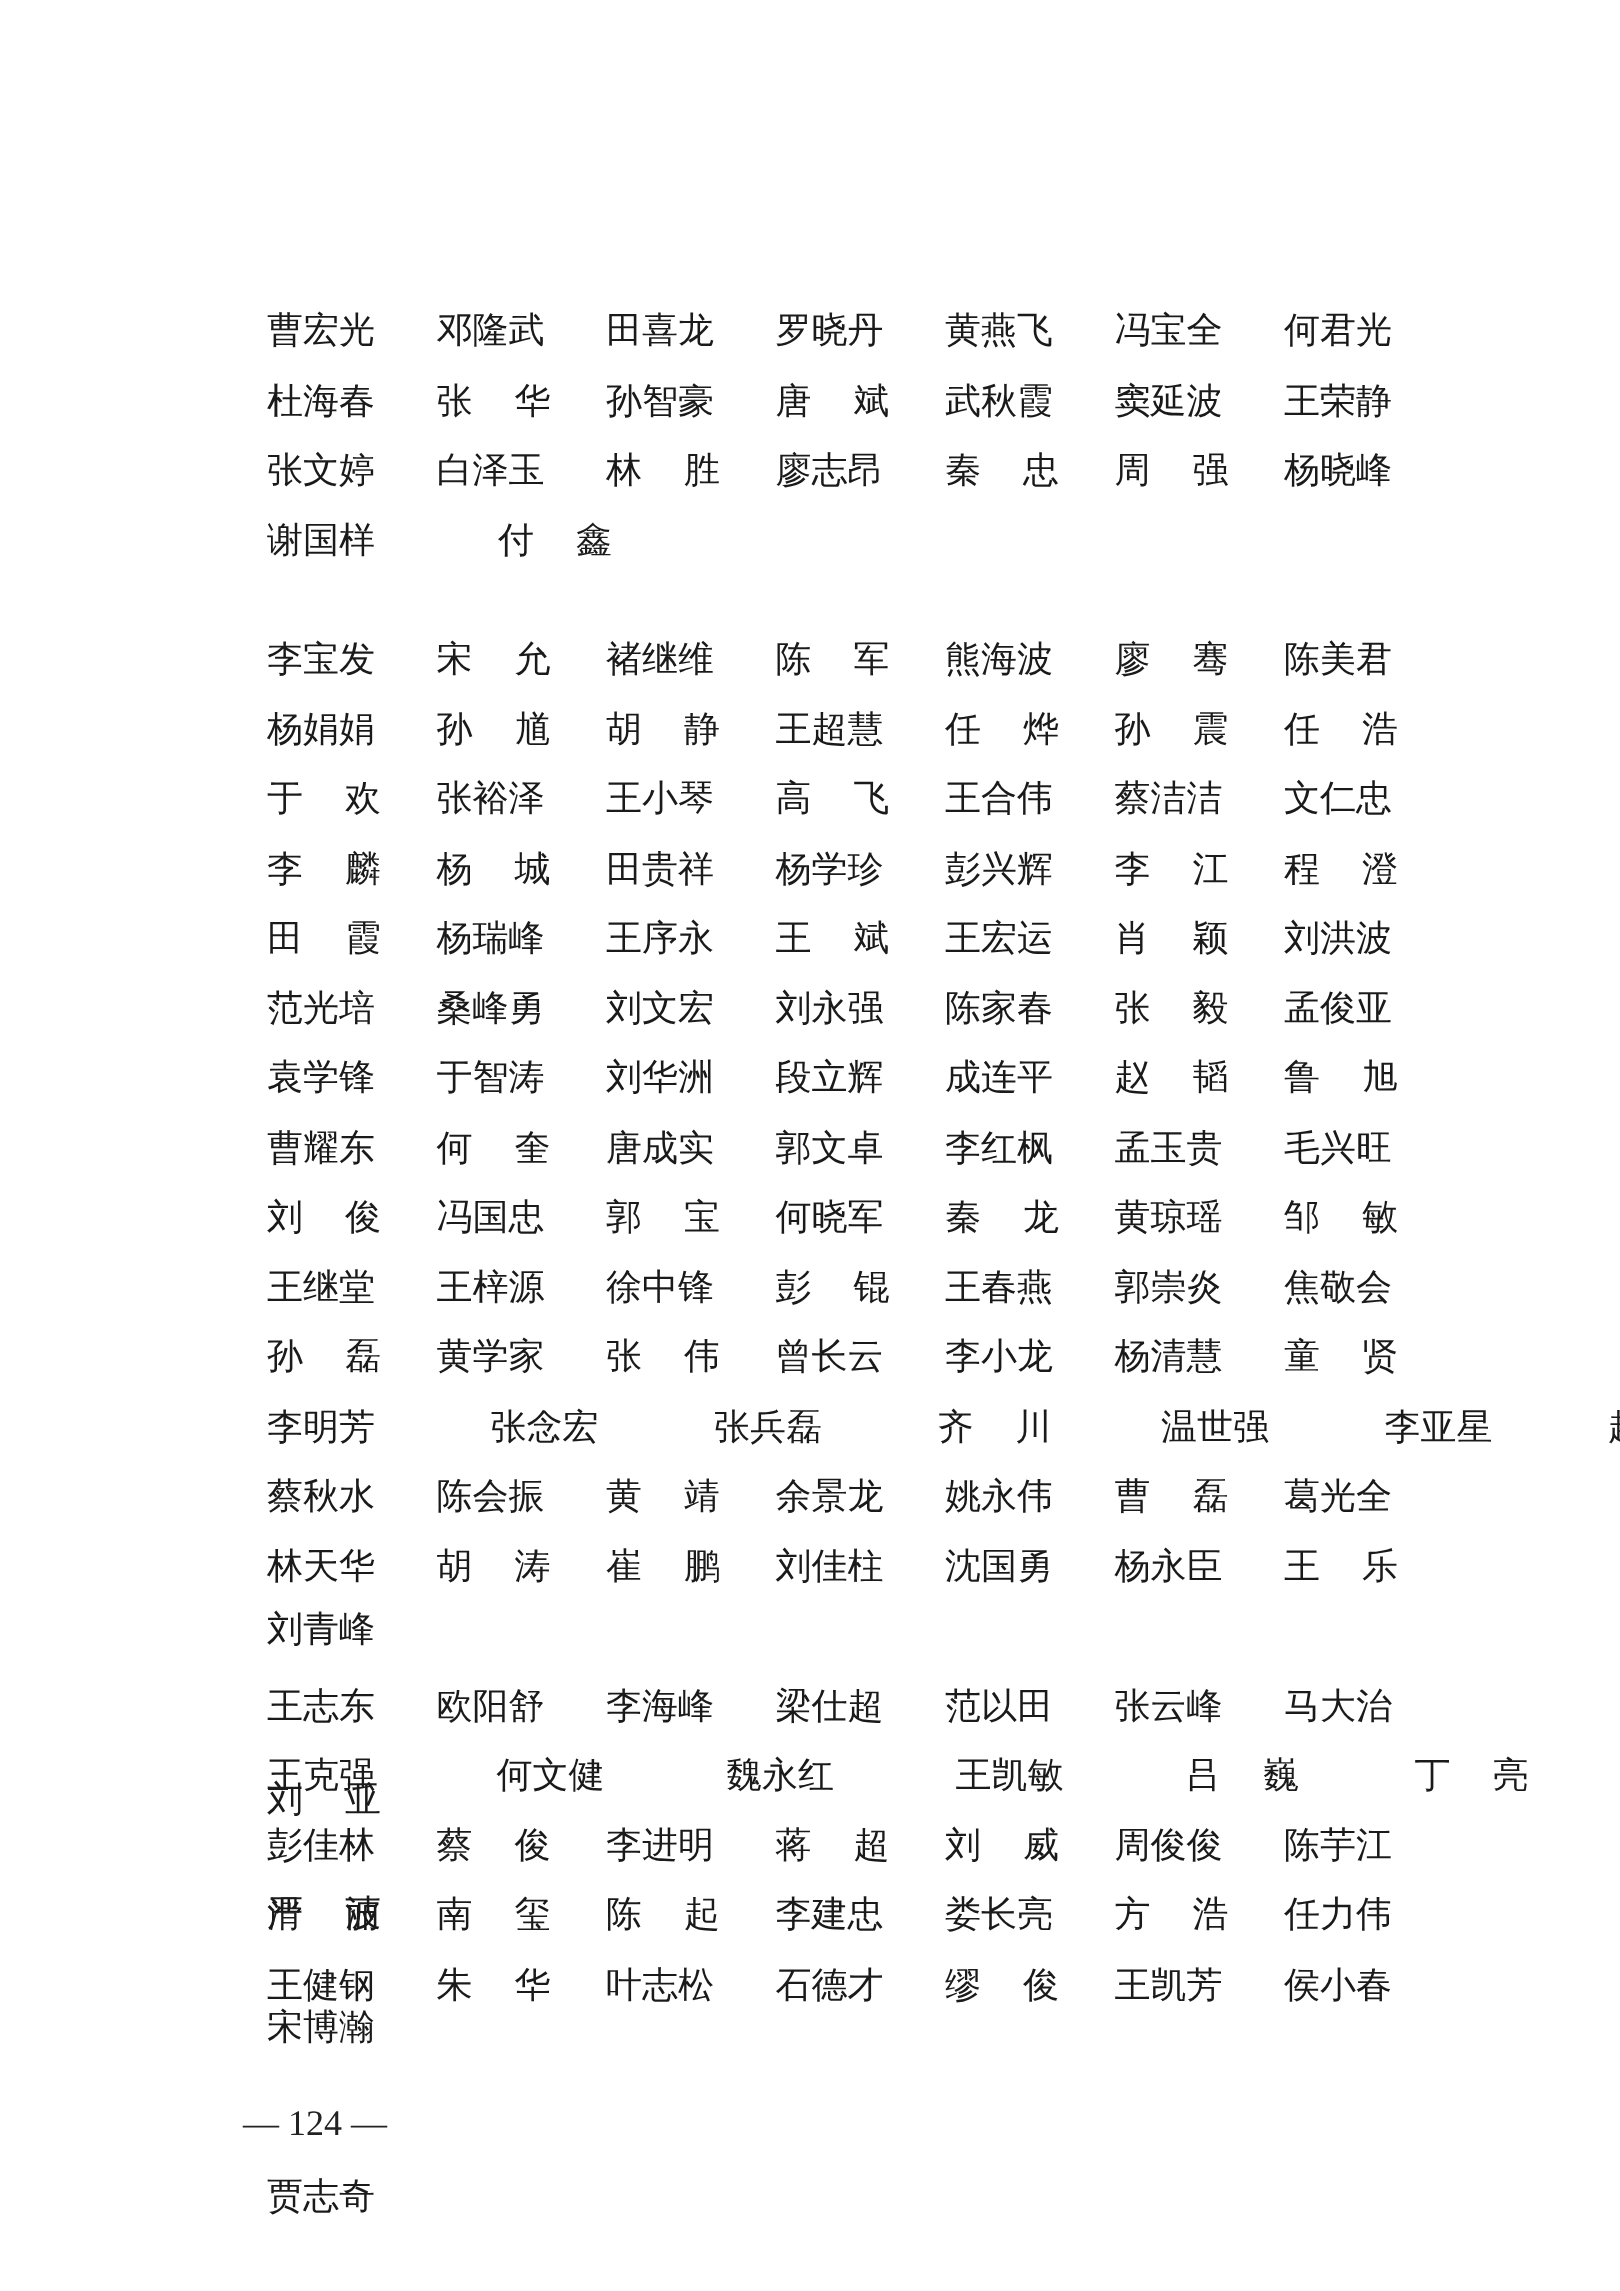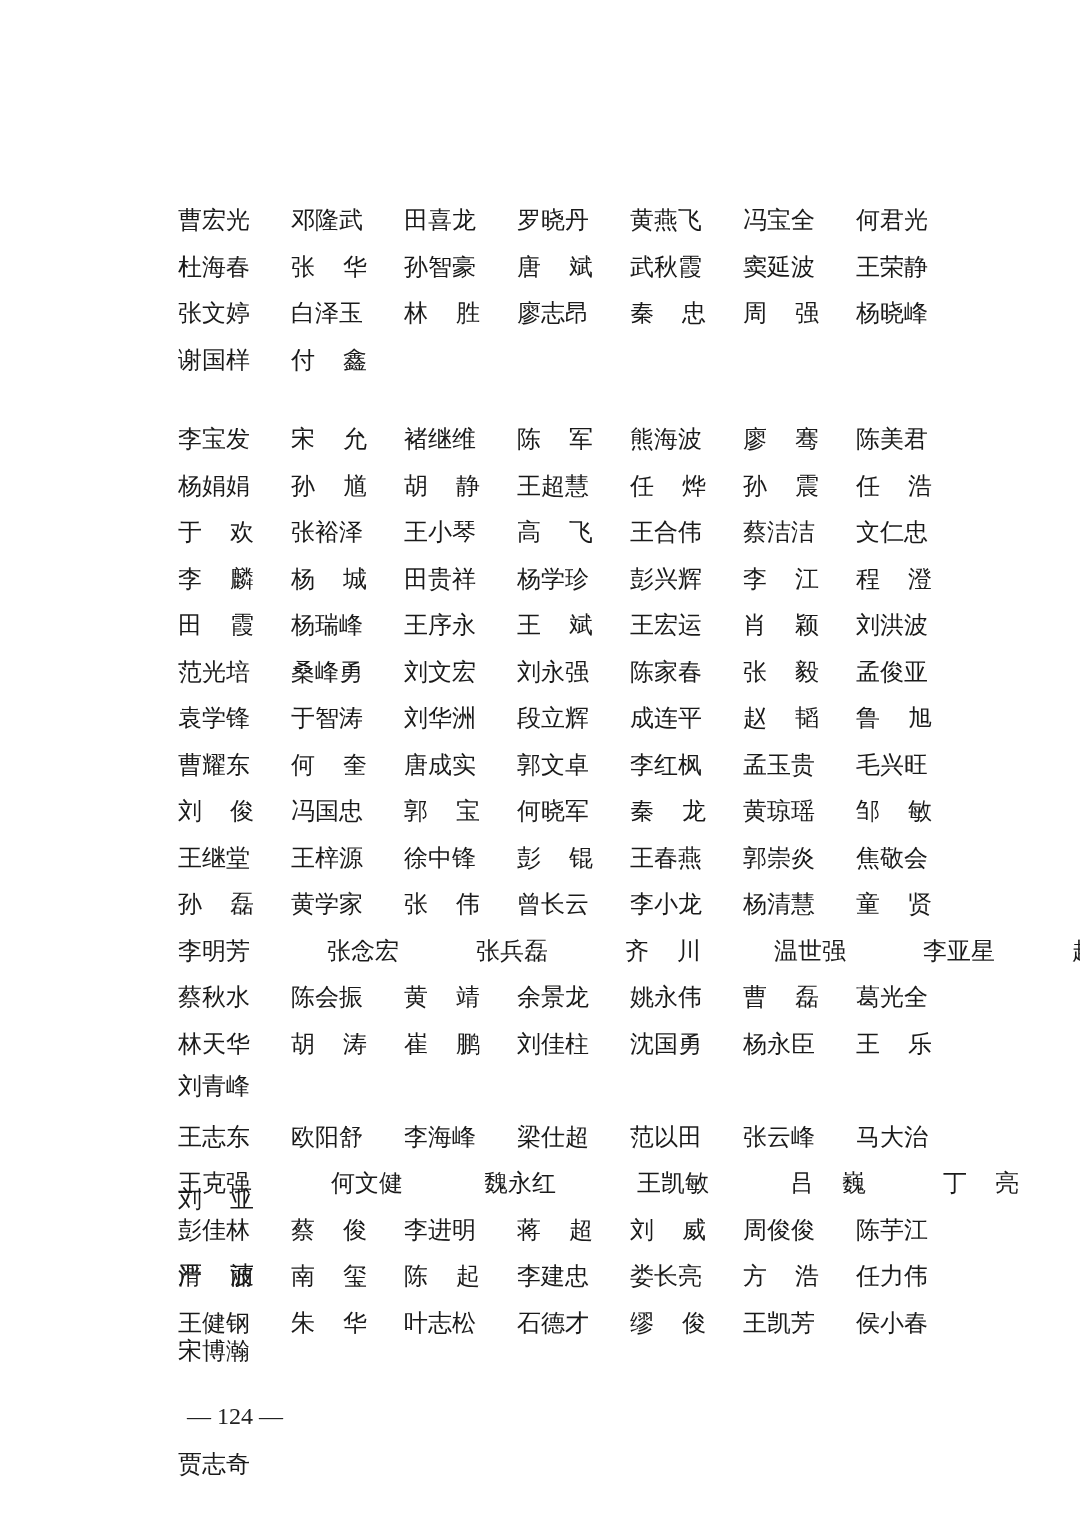--- a/index.html
+++ b/index.html
@@ -23,21 +23,20 @@
     .name.three { justify-content: flex-start; }
     .heading {
       position: absolute; left: 166px; top: 378px;
       font-family: "DejaVu Sans", "Liberation Sans", sans-serif;
       font-weight: bold; font-size: 23px; color: #111;
     }
     .page-number {
       position: absolute; left: 150px; top: 1403px;
       font-size: 24px; color: #222;
       font-family: "Liberation Serif", "DejaVu Serif", serif;
-      margin-left: 25px;
     }
   </style>
 </head>
 <body>
 
 <div class="page">
   <div id="cont">
       <div class="row" style="top: 200px;">
         <div class="name three">曹宏光</div>
         <div class="name three">邓隆武</div>
@@ -73,21 +72,21 @@
         <div class="name two">
           <span>秦</span>
           <span>忠</span>
         </div>
         <div class="name two">
           <span>周</span>
           <span>强</span>
         </div>
         <div class="name three">杨晓峰</div>
       </div>
-      <div class="row" style="top: 339.5px;">
+      <div class="row" style="top: 339.5px; gap: 41px;">
         <div class="name three">谢国样</div>
         <div class="name two">
           <span>付</span>
           <span>鑫</span>
         </div>
       </div>
     </div>
   <div id="sect">
       <div class="row" style="top: 419px;">
         <div class="name three">李宝发</div>

